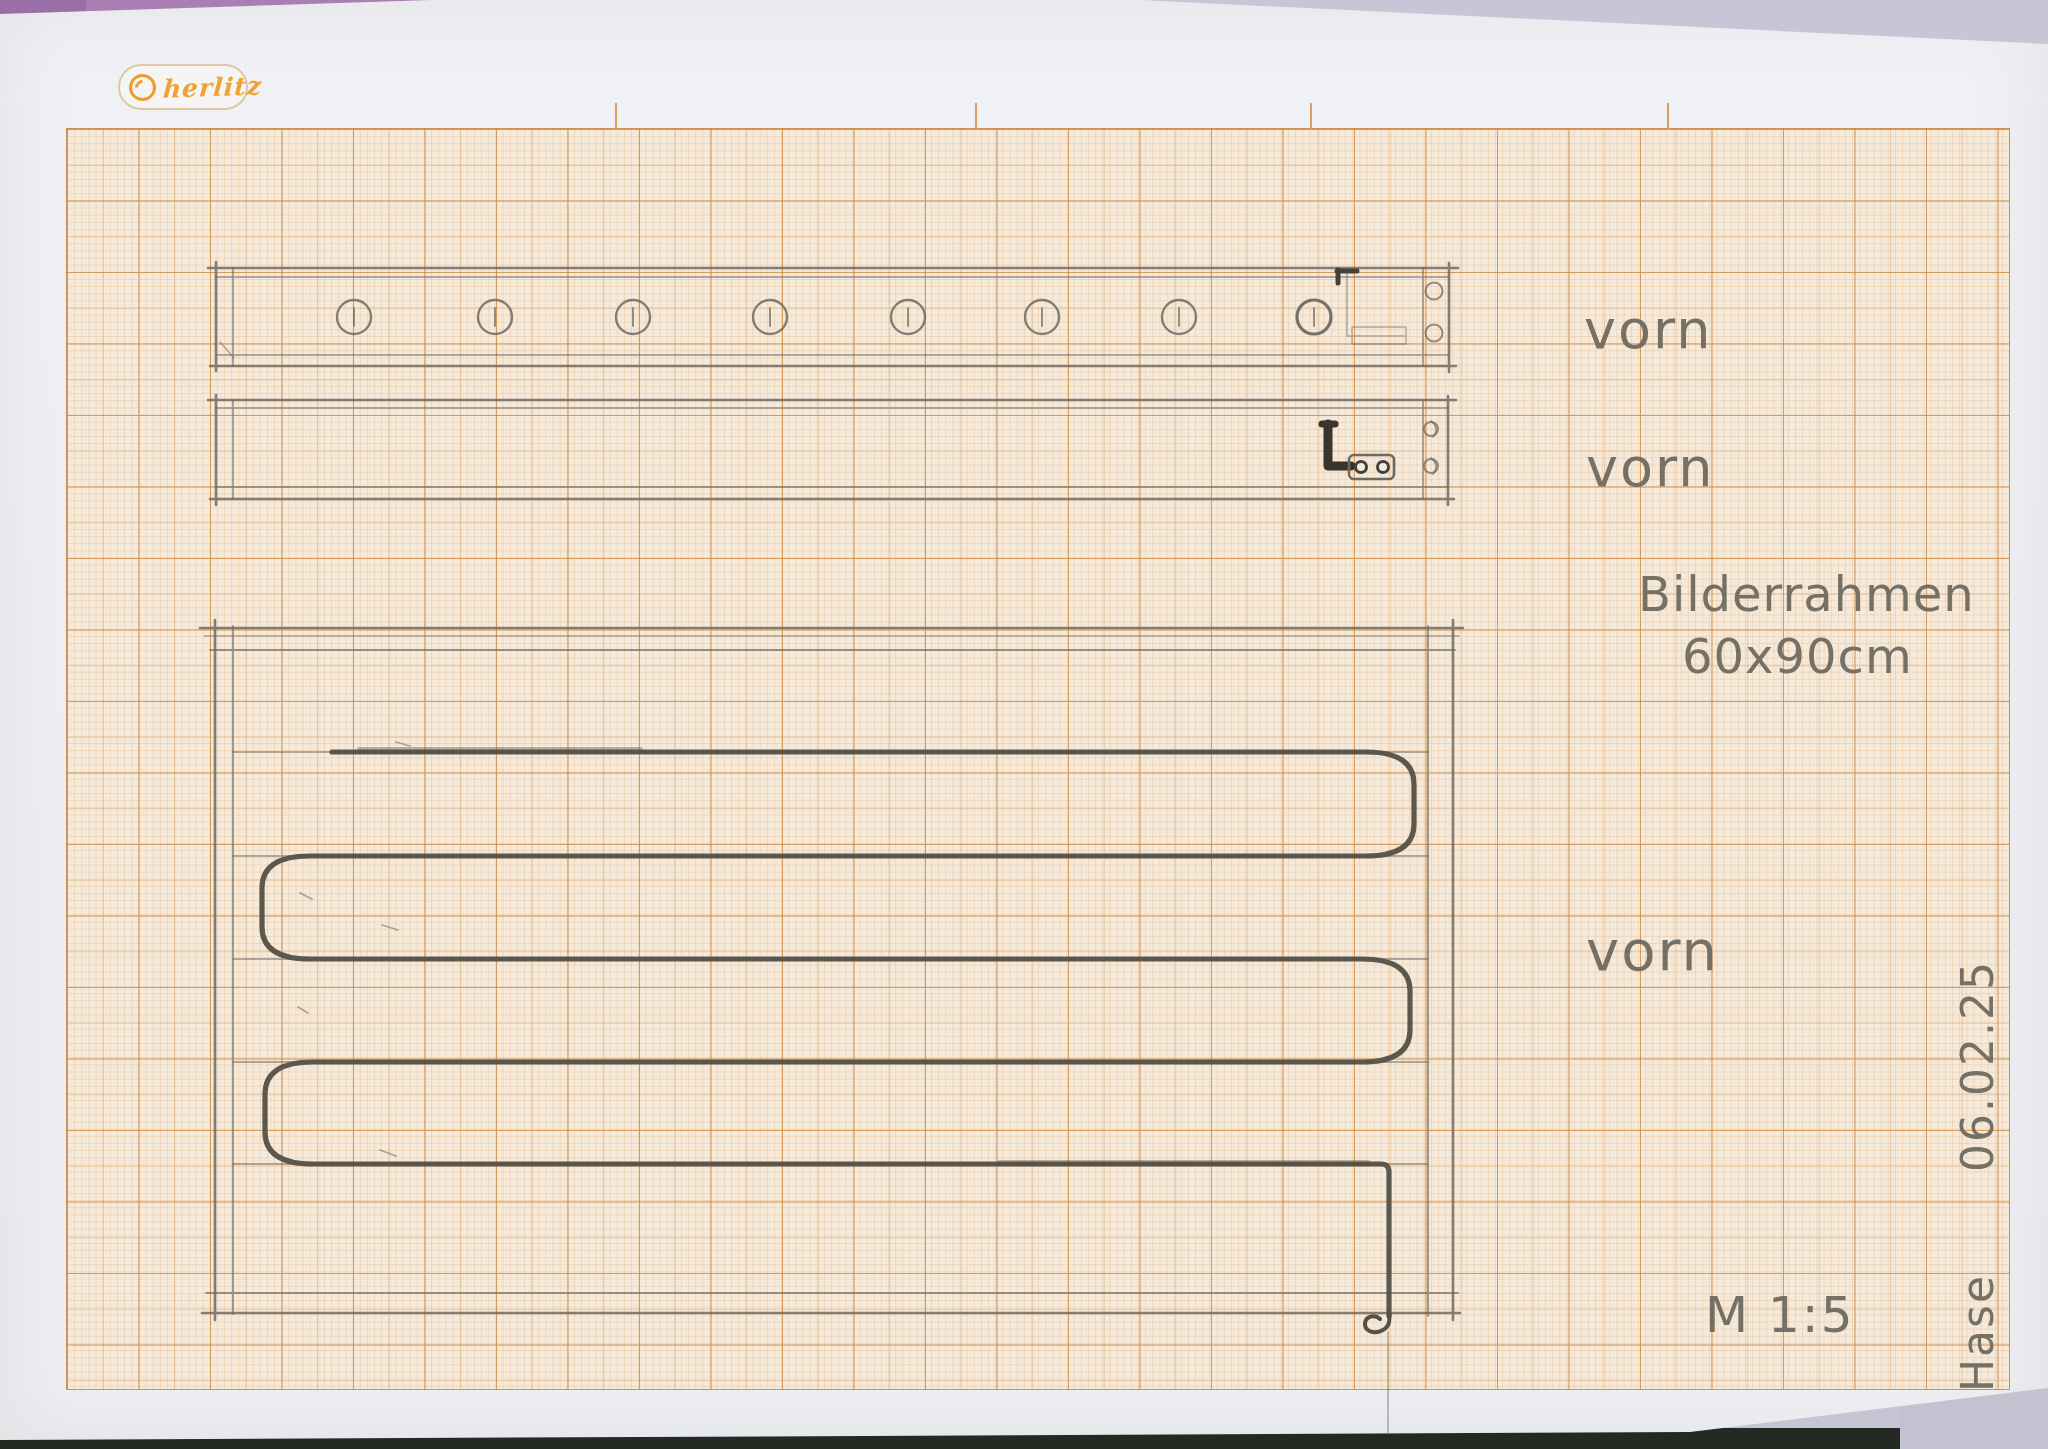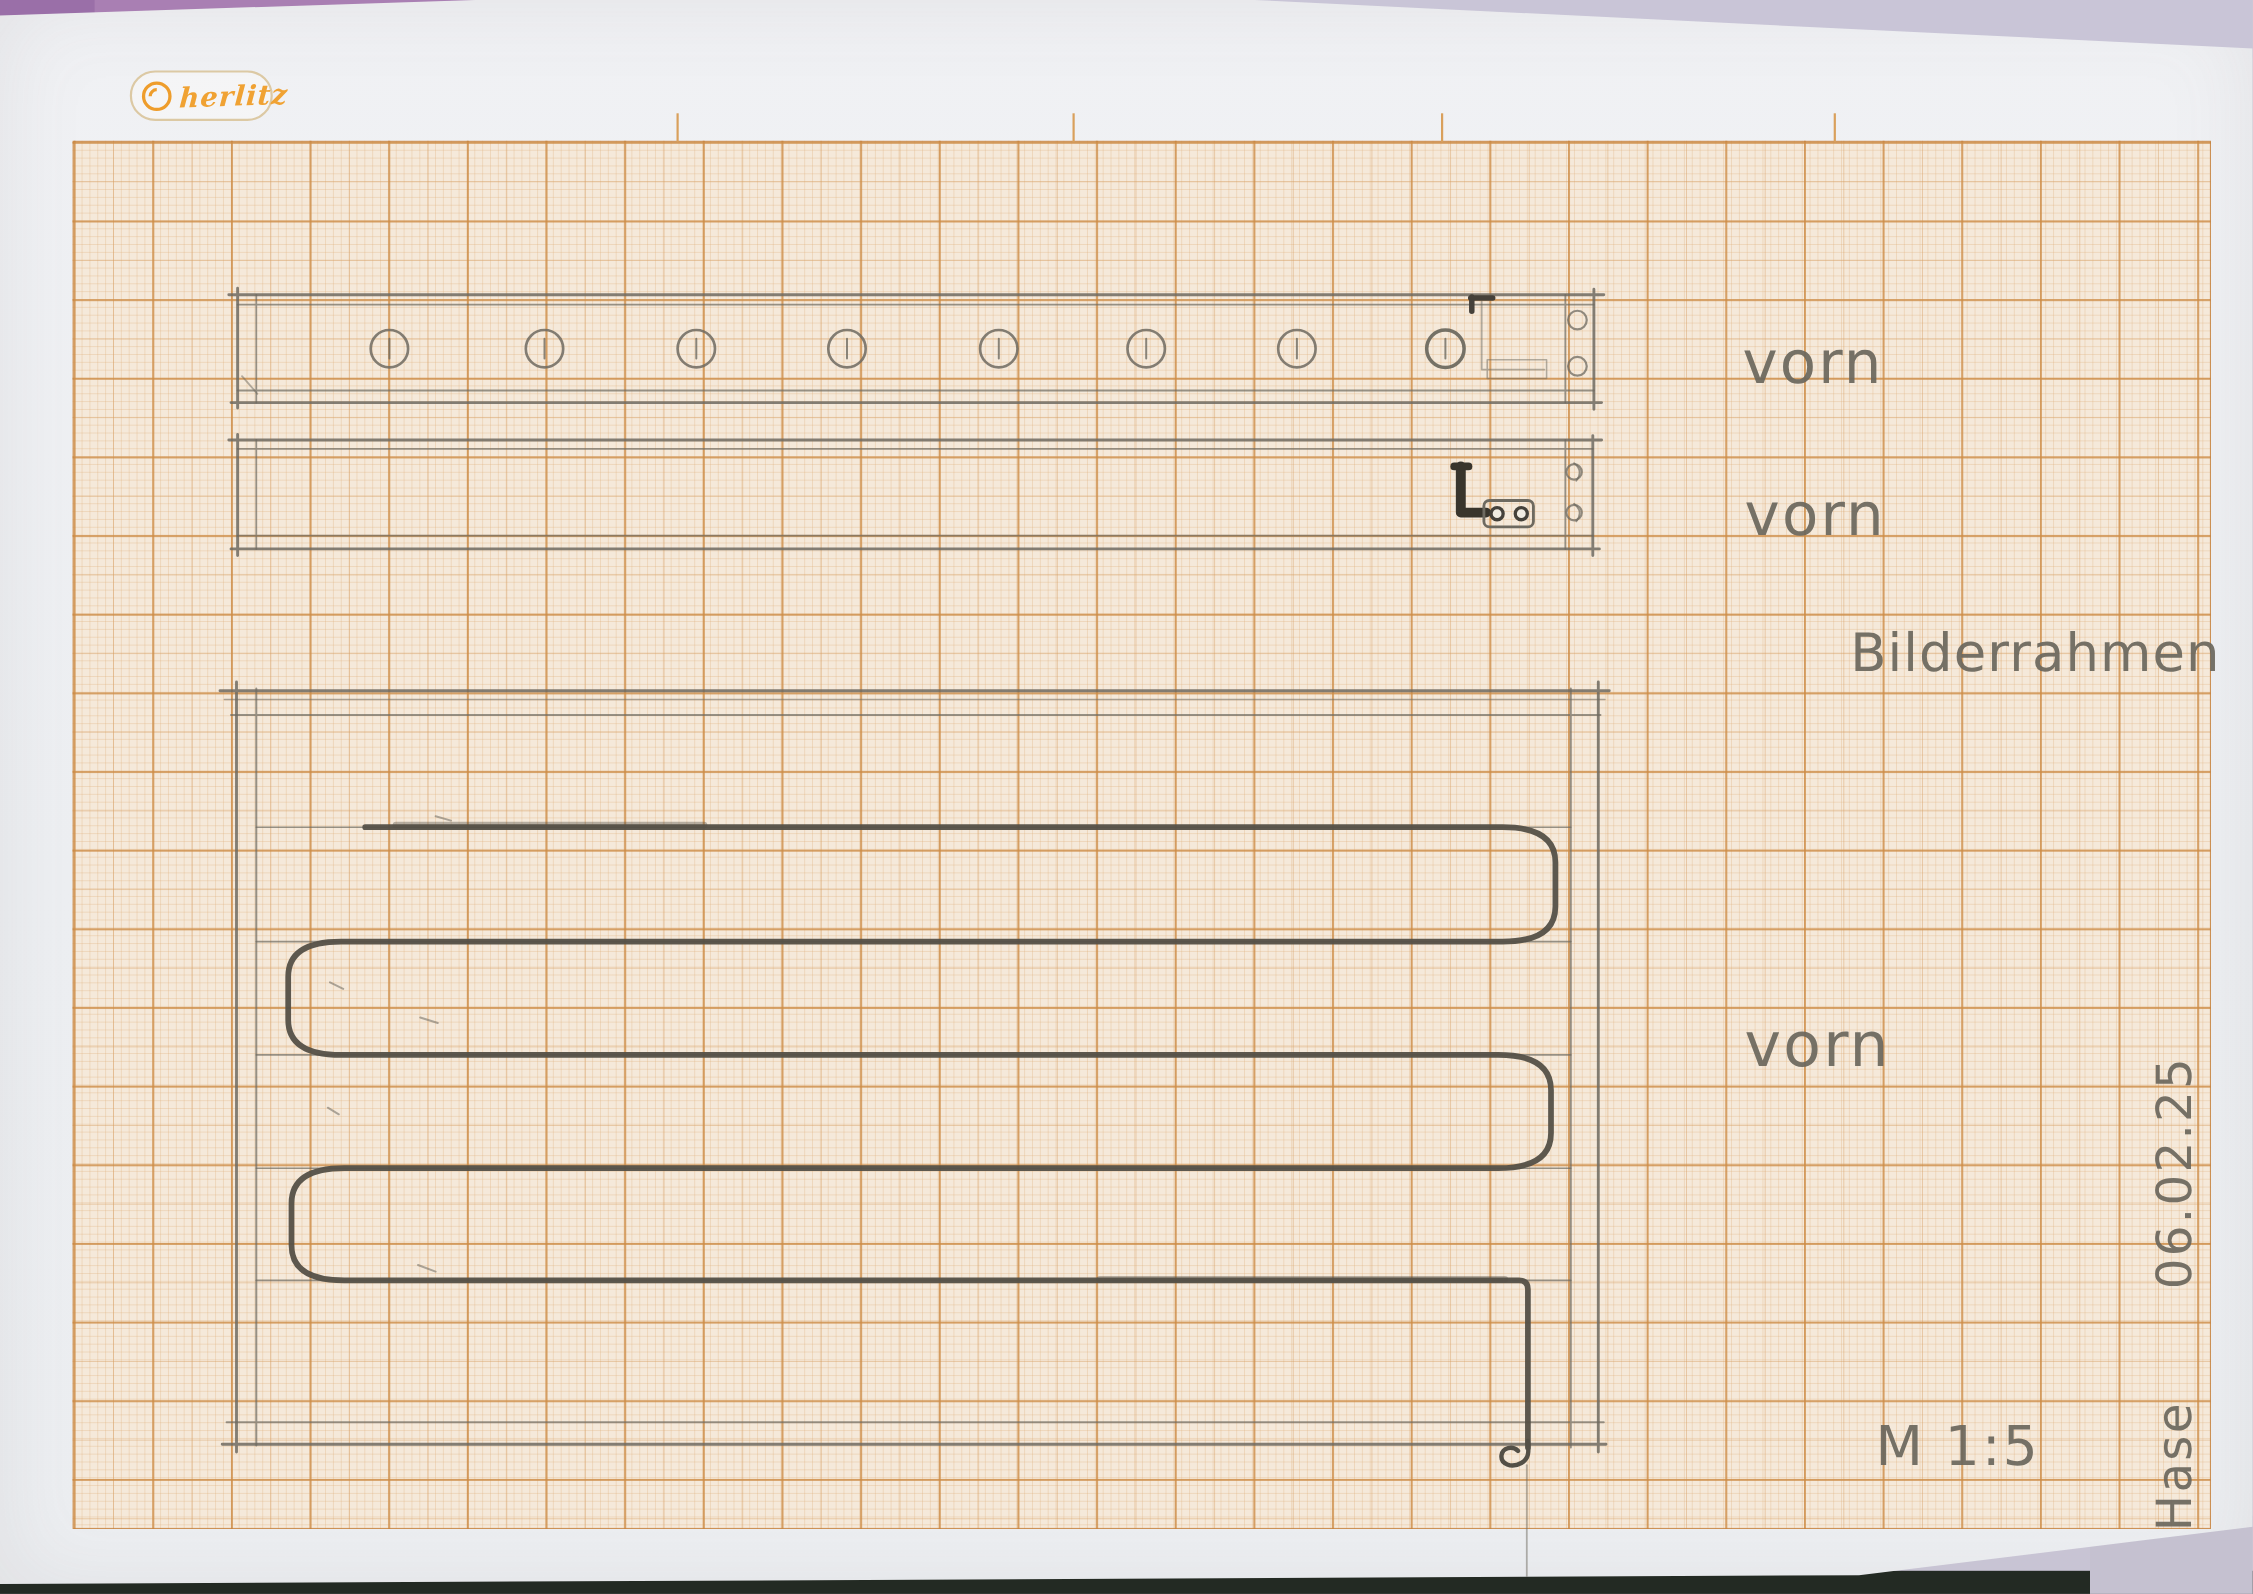--- a/index.html
+++ b/index.html
@@ -49,21 +49,21 @@
   }
   .logo-swirl{width:21px;height:21px;border-radius:50%;border:3px solid #ee9d2c;position:relative;flex:0 0 auto;}
   .logo-swirl::after{content:'';position:absolute;inset:3px;border-radius:50%;
     border:3px solid transparent;border-top-color:#ee9d2c;transform:rotate(-45deg);}
   .logo-text{font-family:"DejaVu Serif", serif;font-style:italic;font-weight:700;
     font-size:25px;color:#f0a233;transform:rotate(-2deg) skewX(-6deg);letter-spacing:1px;}
 
   .pencil-text{position:absolute;color:#6b675d;letter-spacing:2px;opacity:.92;}
   .lbl-oben{left:1584px;top:298px;font-size:54px;}
   .lbl-unten{left:1586px;top:436px;font-size:54px;}
-  .lbl-title1{left:1638px;top:566px;font-size:48px;letter-spacing:1px;margin-left:44px;}
+  .lbl-title1{left:1638px;top:566px;font-size:48px;letter-spacing:1px;}
   .lbl-title2{left:1682px;top:628px;font-size:48px;letter-spacing:1px;}
   .lbl-vorn{left:1586px;top:918px;font-size:56px;}
   .lbl-scale{left:1705px;top:1286px;font-size:50px;}
   .lbl-side{
     left:1952px;top:1392px;width:432px;font-size:44px;
     transform:rotate(-90deg);transform-origin:0 0;
     display:flex;justify-content:space-between;
   }
   svg.sketch{position:absolute;left:0;top:0;}
   .pen{stroke:#6e6a60;fill:none;stroke-linecap:round;stroke-linejoin:round;}
@@ -153,19 +153,20 @@
       <path stroke="#545047" stroke-width="6" fill="none" opacity=".4" stroke-linecap="round" d="M360,750 H640 M1000,1163 H1368"></path>
       <path stroke="#545047" stroke-width="4" fill="none" stroke-linecap="round" d="M1389,1310 c1,10 1,16 -6,20 c-9,5 -19,1 -18,-7 c1,-7 10,-9 15,-4"></path>
       <path class="pen" stroke-width="1.6" opacity=".5" d="M1388,1332 V1440"></path>
       <path class="pen" stroke-width="1.8" opacity=".55" d="M396,742 l14,4 M300,893 l12,6 M382,925 l16,5 M298,1007 l10,6 M380,1150 l16,6"></path>
     </g>
   </svg>
 
   <div class="pencil-text lbl-oben">vorn</div>
   <div class="pencil-text lbl-unten">vorn</div>
   <div class="pencil-text lbl-title1">Bilderrahmen</div>
+  <div class="pencil-text lbl-title2">60x90cm</div>
   <div class="pencil-text lbl-vorn">vorn</div>
   <div class="pencil-text lbl-scale">M 1:5</div>
   <div class="pencil-text lbl-side">
     <span>Hase</span>
     <span>06.02.25</span>
   </div>
 </div>
 
 </body></html>

